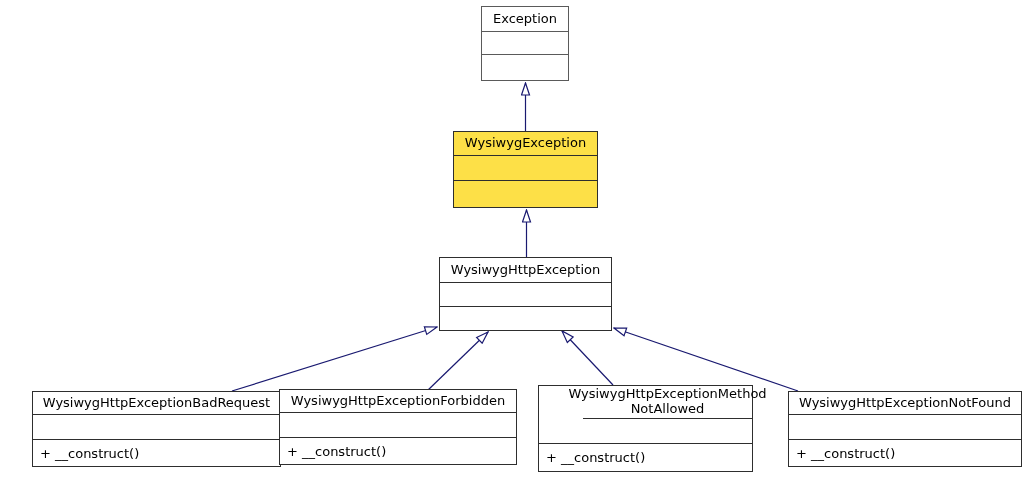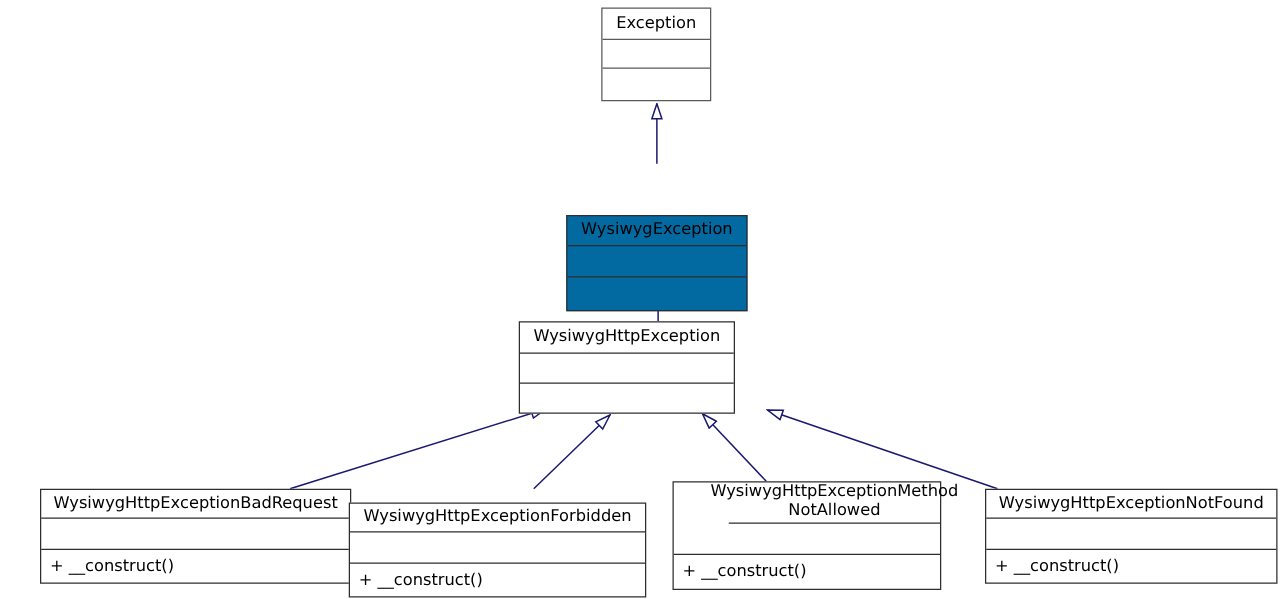--- a/index.html
+++ b/index.html
@@ -34,37 +34,37 @@
     border-bottom:1px solid #2e2e2e;
   }
   .node .methods {
     box-sizing:border-box;
     display:flex; align-items:center;
     padding-left:7px;
     white-space:nowrap;
   }
   .node.external { border-color:#5a5a5a; }
   .node.external .title, .node.external .attrs { border-color:#5a5a5a; }
-  .node.highlight { background:#0369a1;margin-top:41px; }
+  .node.highlight { background:#fde047; }
 
   
   #n-exception       { left:481px; top:6px;   width:88px;  height:75px; }
   #n-exception .title   { height:25px;text-align:center; }
   #n-exception .methods { height:25px; }
 
   #n-wysiwyg         { left:453px; top:131px; width:145px; height:77px; }
   #n-wysiwyg .title     { height:24px; }
   #n-wysiwyg .methods   { height:26px; }
 
-  #n-http            { left:415px; top:257px; width:173px; height:74px; }
+  #n-http            { left:439px; top:257px; width:173px; height:74px; }
   #n-http .title        { height:25px; }
   #n-http .methods      { height:23px; }
 
   #n-badrequest      { left:8px;   top:391px; width:249px; height:76px;margin-left:24px; }
-  #n-forbidden       { left:279px; top:402px; width:238px; height:76px; }
+  #n-forbidden       { left:279px; top:389px; width:238px; height:76px; }
   #n-notfound        { left:788px; top:391px; width:234px; height:76px; }
   #n-badrequest .title, #n-forbidden .title, #n-notfound .title   { height:23px; }
   #n-badrequest .methods, #n-forbidden .methods, #n-notfound .methods { height:26px; }
 
   #n-methodnotallowed{ left:538px; top:385px; width:215px; height:87px; }
   #n-methodnotallowed .title   { height:33px;margin-left:44px; }
   #n-methodnotallowed .methods { height:27px; }
 </style>
 </head>
 <body>

